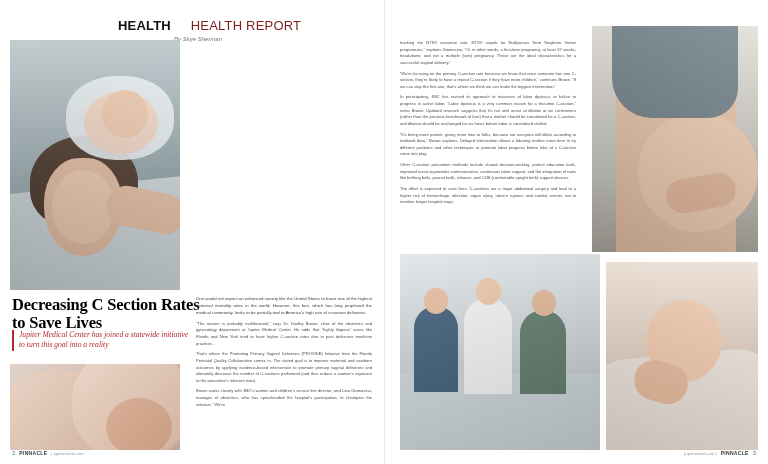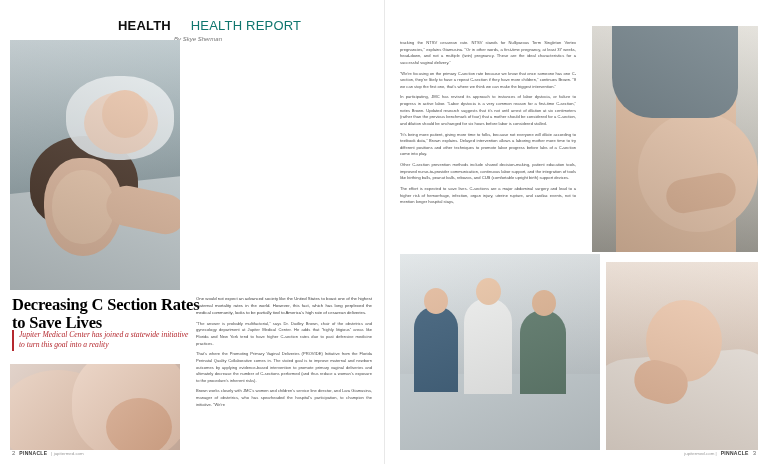--- a/index.html
+++ b/index.html
@@ -9,21 +9,21 @@
     font-family:"Liberation Sans", sans-serif;
     overflow:hidden;
   }
   .spread{position:relative;width:768px;height:464px;background:#ffffff;}
   .gutter{position:absolute;left:384px;top:0;width:1px;height:464px;background:#e8e8e8;}
 
   
   .masthead{position:absolute;left:118px;top:18px;width:160px;text-align:center;}
   .masthead .title{font-size:13px;letter-spacing:.2px;white-space:nowrap;}
   .masthead .title b{font-weight:bold;color:#111;}
-  .masthead .title span{color:#0f766e;font-weight:normal;padding-left:8px;}
+  .masthead .title span{color:#7f1d1d;font-weight:normal;padding-left:8px;}
   .masthead .byline{font-size:6px;color:#777;margin-top:3px;font-style:italic;}
 
   
   .photo-main{
     position:absolute;left:10px;top:40px;width:170px;height:250px;
     background:#b9c6c9;overflow:hidden;
   }
   .photo-main .sky{position:absolute;inset:0;background:linear-gradient(160deg,#c3ced2 0%,#9fb0b5 45%,#6e8187 100%);}
   .photo-main .bed{position:absolute;left:-10px;top:58%;width:200px;height:50%;background:#cfd9dc;transform:rotate(-6deg);}
   .photo-main .mom-head{position:absolute;left:34px;top:118px;width:78px;height:98px;border-radius:45% 45% 50% 50%;background:#e7bfa4;}

